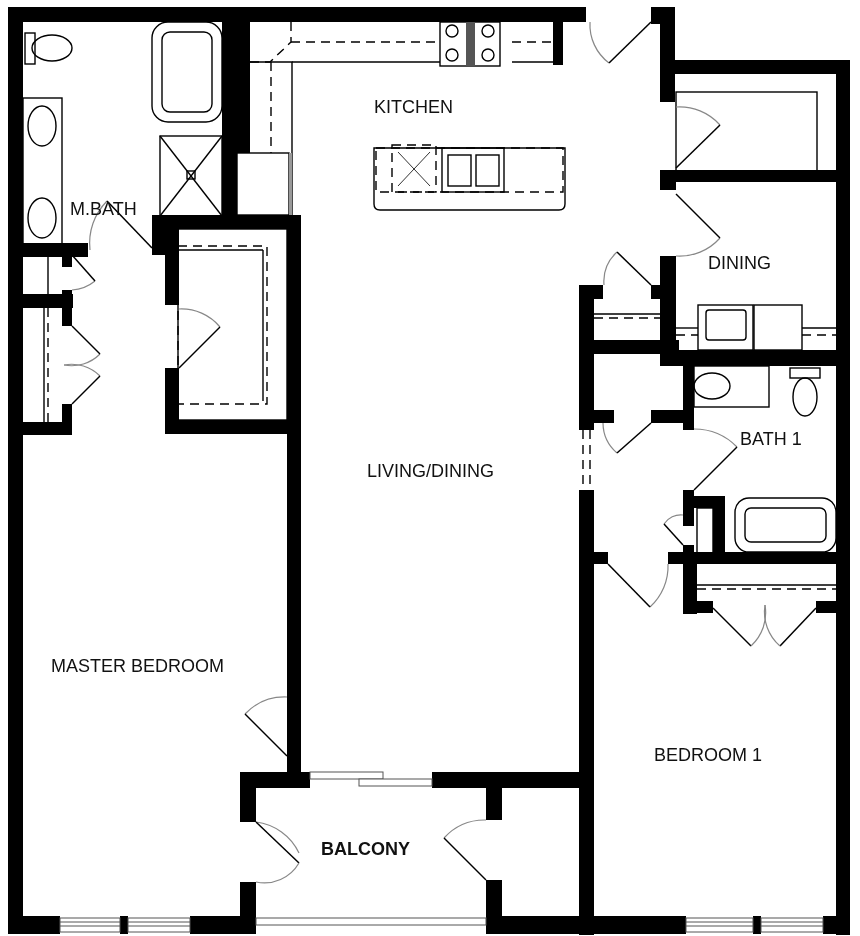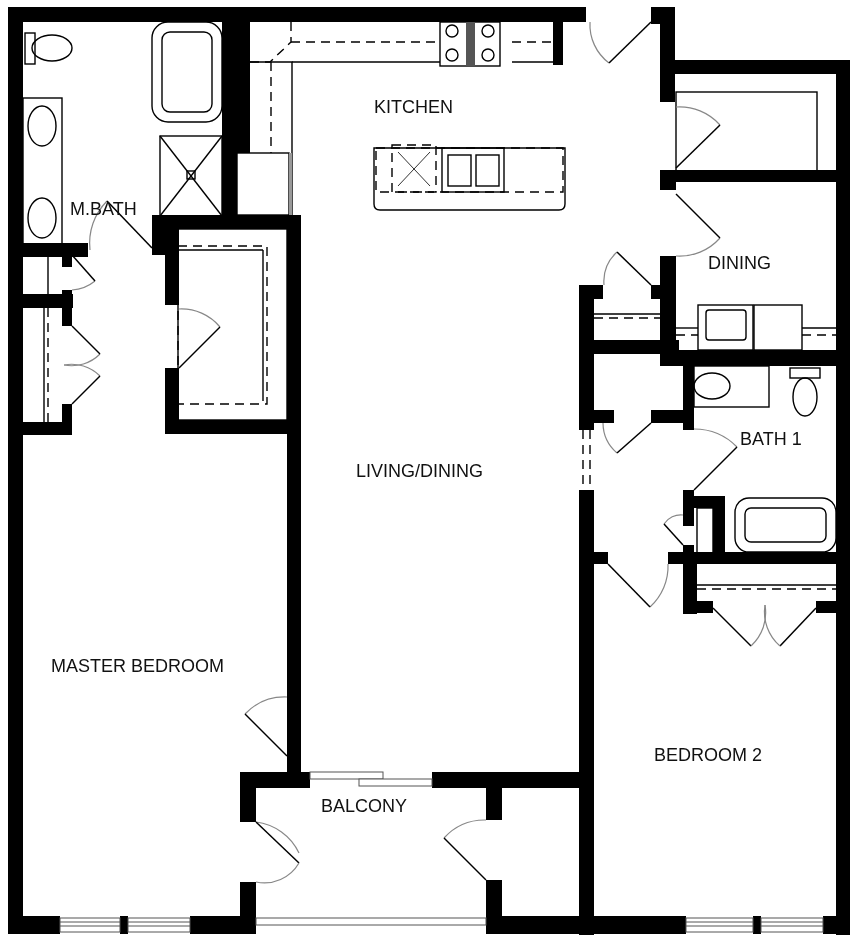--- a/index.html
+++ b/index.html
@@ -269,17 +269,17 @@
     <line class="leaf" x1="256" y1="822" x2="299" y2="863"></line>
     <path class="arc" d="M256 882 A40 40 0 0 0 299 863"></path>
     <path class="arc" d="M486 820 A55 55 0 0 0 444 838"></path>
     <line class="leaf" x1="444" y1="838" x2="486" y2="880"></line>
   </g>
 </svg>
 
 <div class="room-label" style="left:70px;top:151px;margin-top:48px;">M.BATH</div>
 <div class="room-label" style="left:374px;top:97px;">KITCHEN</div>
 <div class="room-label" style="left:708px;top:253px;">DINING</div>
-<div class="room-label" style="left:356px;top:461px;">LIVING/DINING</div>
+<div class="room-label" style="left:367px;top:461px;">LIVING/DINING</div>
 <div class="room-label" style="left:740px;top:429px;">BATH 1</div>
 <div class="room-label" style="left:51px;top:656px;">MASTER BEDROOM</div>
-<div class="room-label" style="left:654px;top:745px;">BEDROOM 2</div>
-<div class="room-label" style="left:321px;top:796px;">BALCONY</div>
+<div class="room-label" style="left:654px;top:745px;">BEDROOM 1</div>
+<div class="room-label" style="left:321px;top:839px;font-weight:bold;">BALCONY</div>
 
 </body></html>

